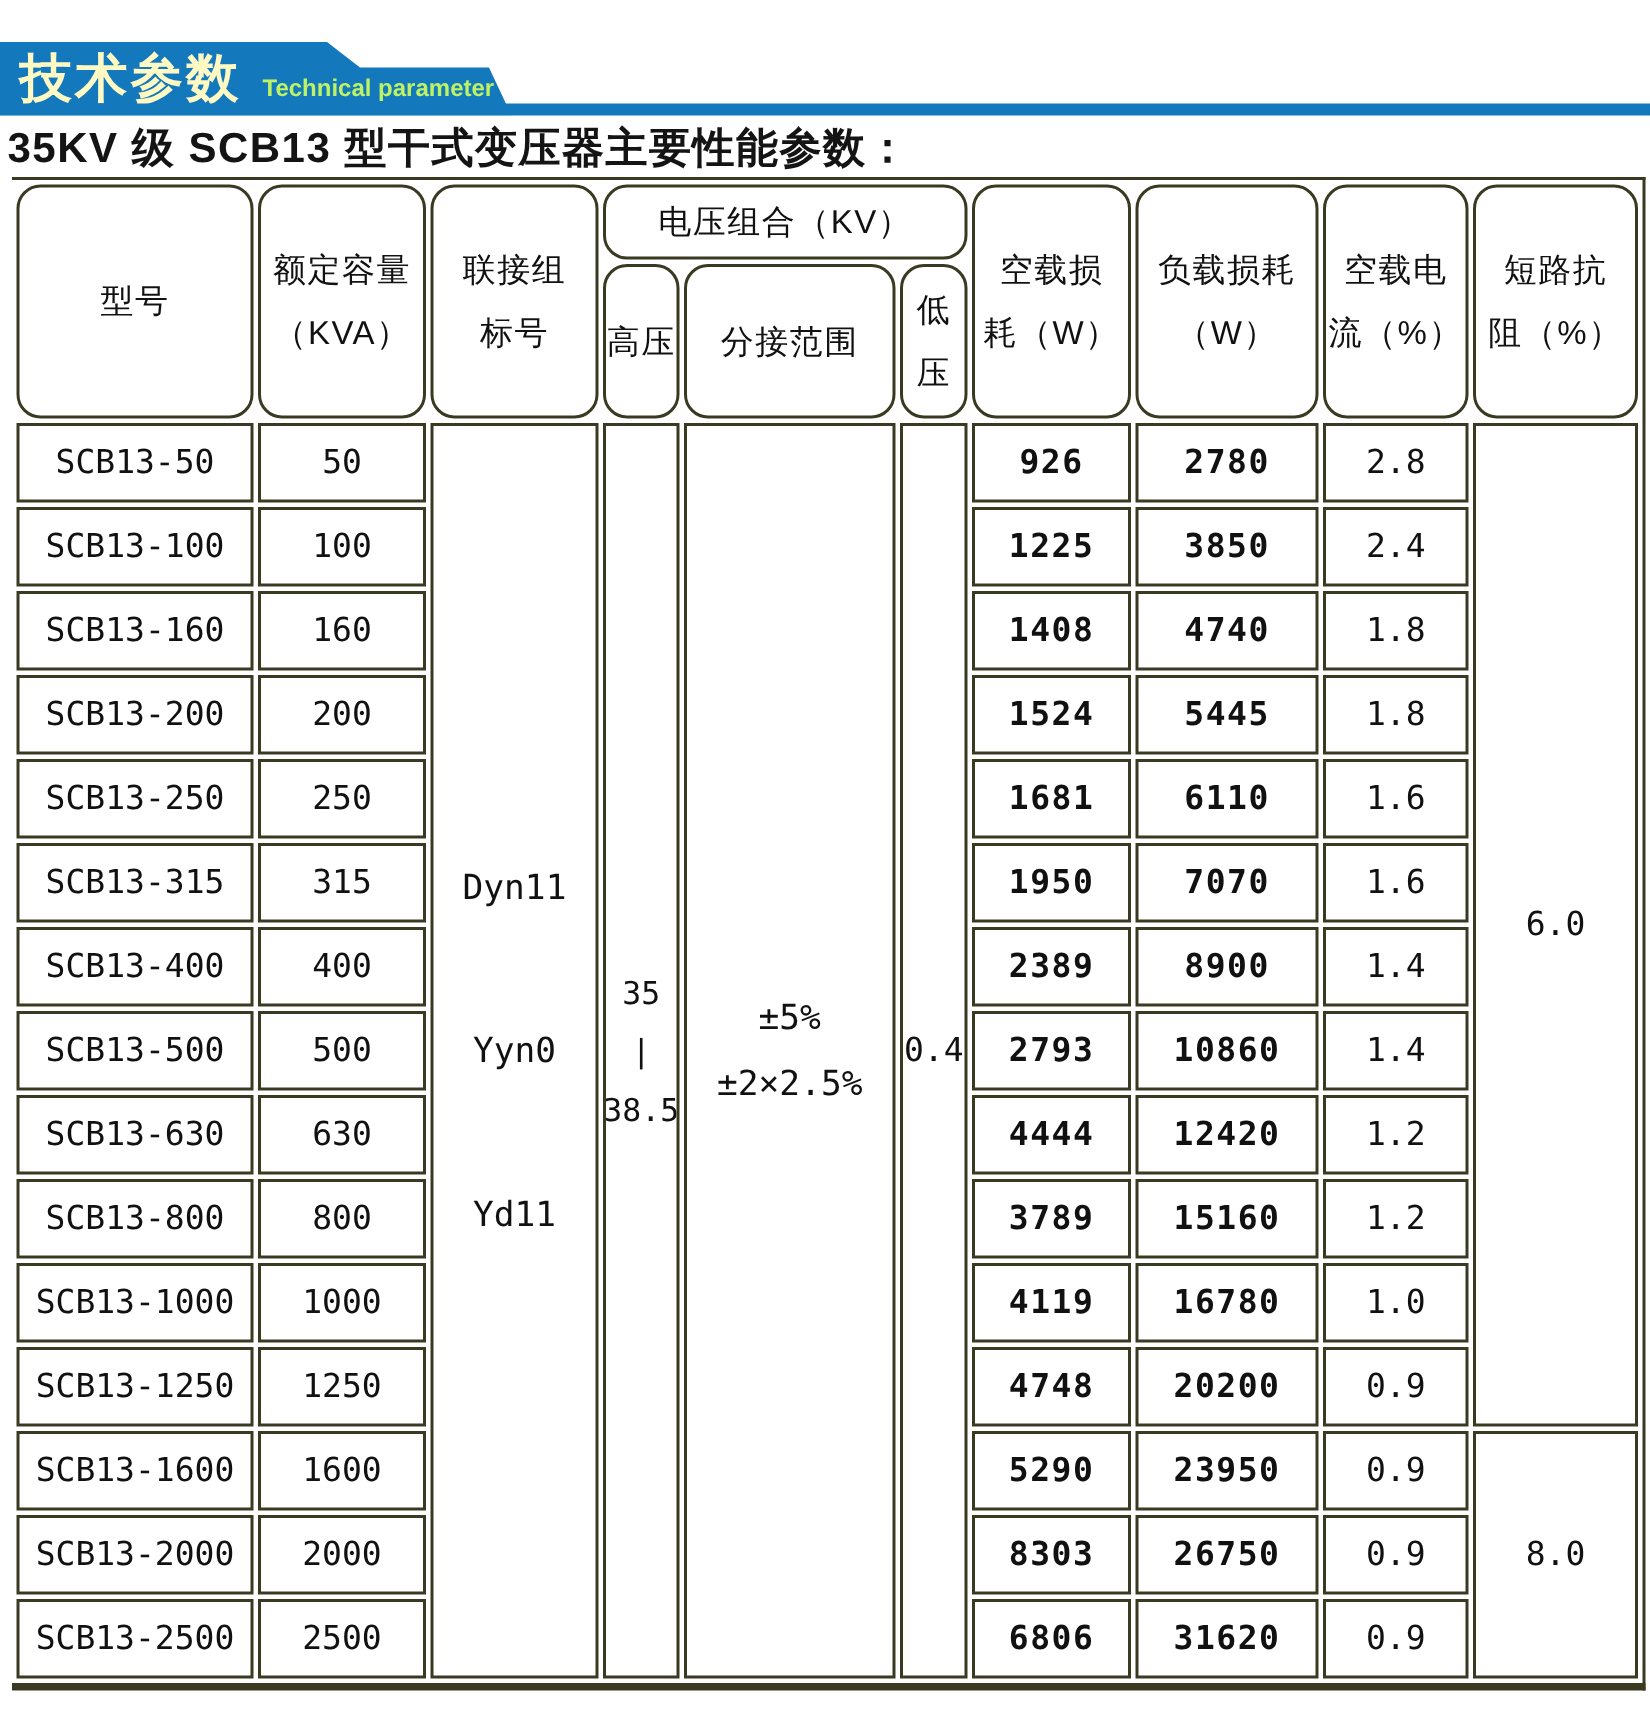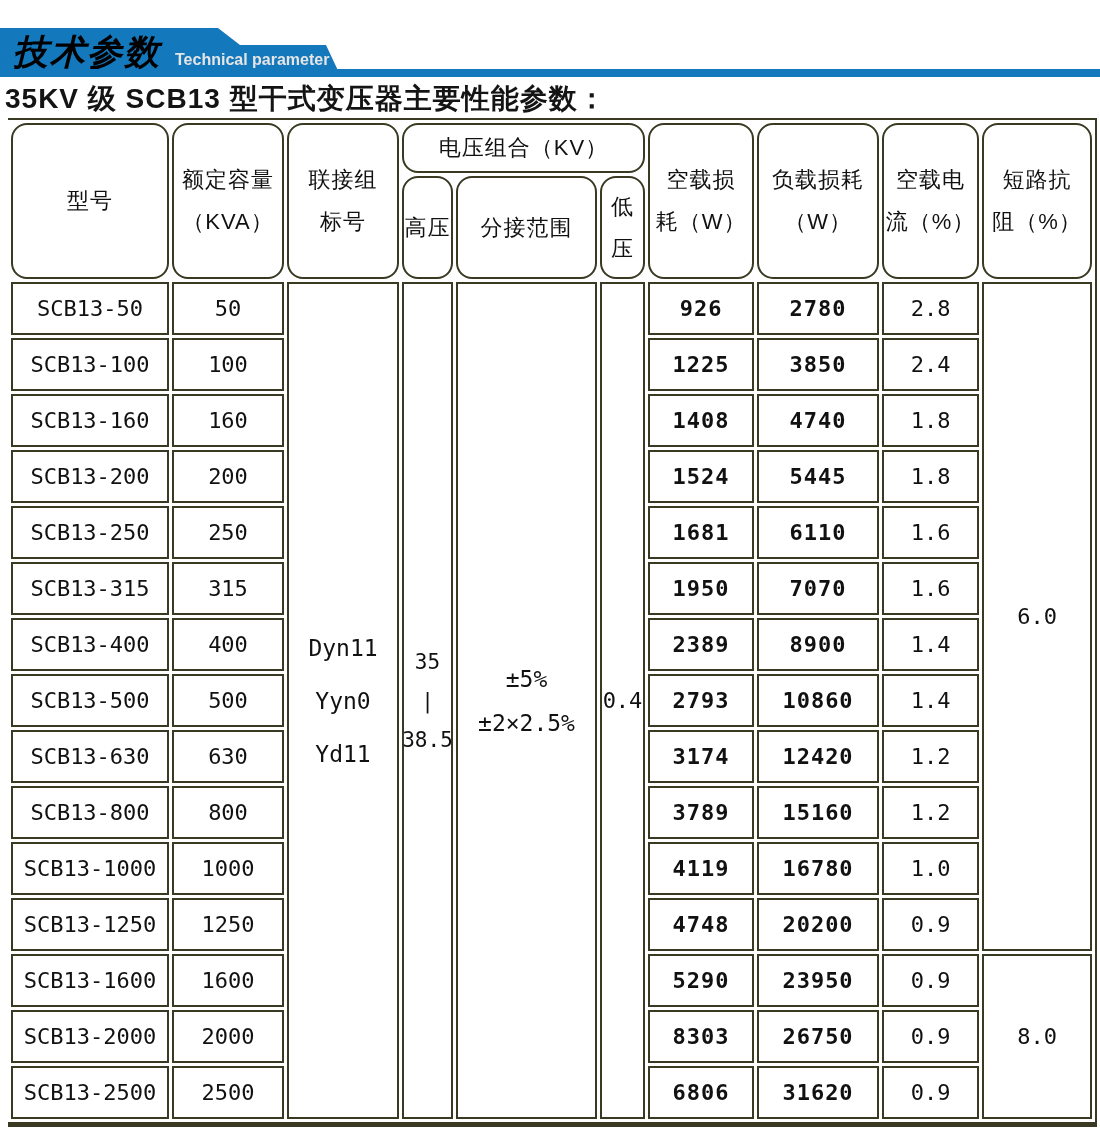--- a/index.html
+++ b/index.html
@@ -9,25 +9,25 @@
     color:#111111;overflow:hidden;
   }
   
   .banner{position:relative;width:1100px;height:49px;margin-top:28px;}
   .banner-shape{
     position:absolute;left:0;top:0;width:341px;height:49px;background:#1478bd;
     clip-path:polygon(0 0,218px 0,240px 17px,326px 17px,341px 49px,0 49px);
   }
   .banner-title{
     position:absolute;left:13px;top:1px;font-size:35px;font-weight:bold;
-    color:#000000;letter-spacing:2px;white-space:nowrap;font-style:italic;
+    color:#fef9c3;letter-spacing:2px;white-space:nowrap;
   }
   .banner-subtitle{
     position:absolute;left:175px;top:23px;font-size:16px;font-weight:bold;
-    color:#e5e5e5;white-space:nowrap;
+    color:#bef264;white-space:nowrap;
   }
   .banner-underline{
     position:absolute;left:0;top:41px;width:1100px;height:8px;background:#1478bd;
   }
   
   .caption{
     margin:8px 0 0 5px;font-size:28px;font-weight:bold;color:#141414;
     letter-spacing:1px;line-height:28px;white-space:nowrap;
   }
   
@@ -48,21 +48,21 @@
   .spec th span{display:block;line-height:42px;}
   tr.h1{height:50px;}
   tr.h2{height:103px;}
   tbody tr{height:53px;margin-left:39px;}
   .spec td{
     font-family:"DejaVu Sans Mono","Liberation Mono",monospace;
     font-size:22px;color:#111111;
   }
   .c-loss{font-size:25px;font-weight:bold;letter-spacing:1px;}
   .stack{display:flex;flex-direction:column;align-items:center;justify-content:center;}
-  .stack-conn{gap:27px;font-size:23px;}
+  .stack-conn{gap:83px;font-size:23px;}
   .stack-hv{gap:15px;font-size:21px;}
   .stack-tap{gap:18px;font-size:23px;}
 </style>
 </head>
 <body>
 
 <header class="banner">
   <div class="banner-shape">
     <span class="banner-title">技术参数</span>
     <span class="banner-subtitle">Technical parameter</span>
@@ -206,21 +206,21 @@
     <tr>
       <td>SCB13-500</td>
       <td>500</td>
       <td class="c-loss">2793</td>
       <td class="c-loss">10860</td>
       <td>1.4</td>
     </tr>
     <tr>
       <td>SCB13-630</td>
       <td>630</td>
-      <td class="c-loss">3174</td>
+      <td class="c-loss">4444</td>
       <td class="c-loss">12420</td>
       <td>1.2</td>
     </tr>
     <tr>
       <td>SCB13-800</td>
       <td>800</td>
       <td class="c-loss">3789</td>
       <td class="c-loss">15160</td>
       <td>1.2</td>
     </tr>

